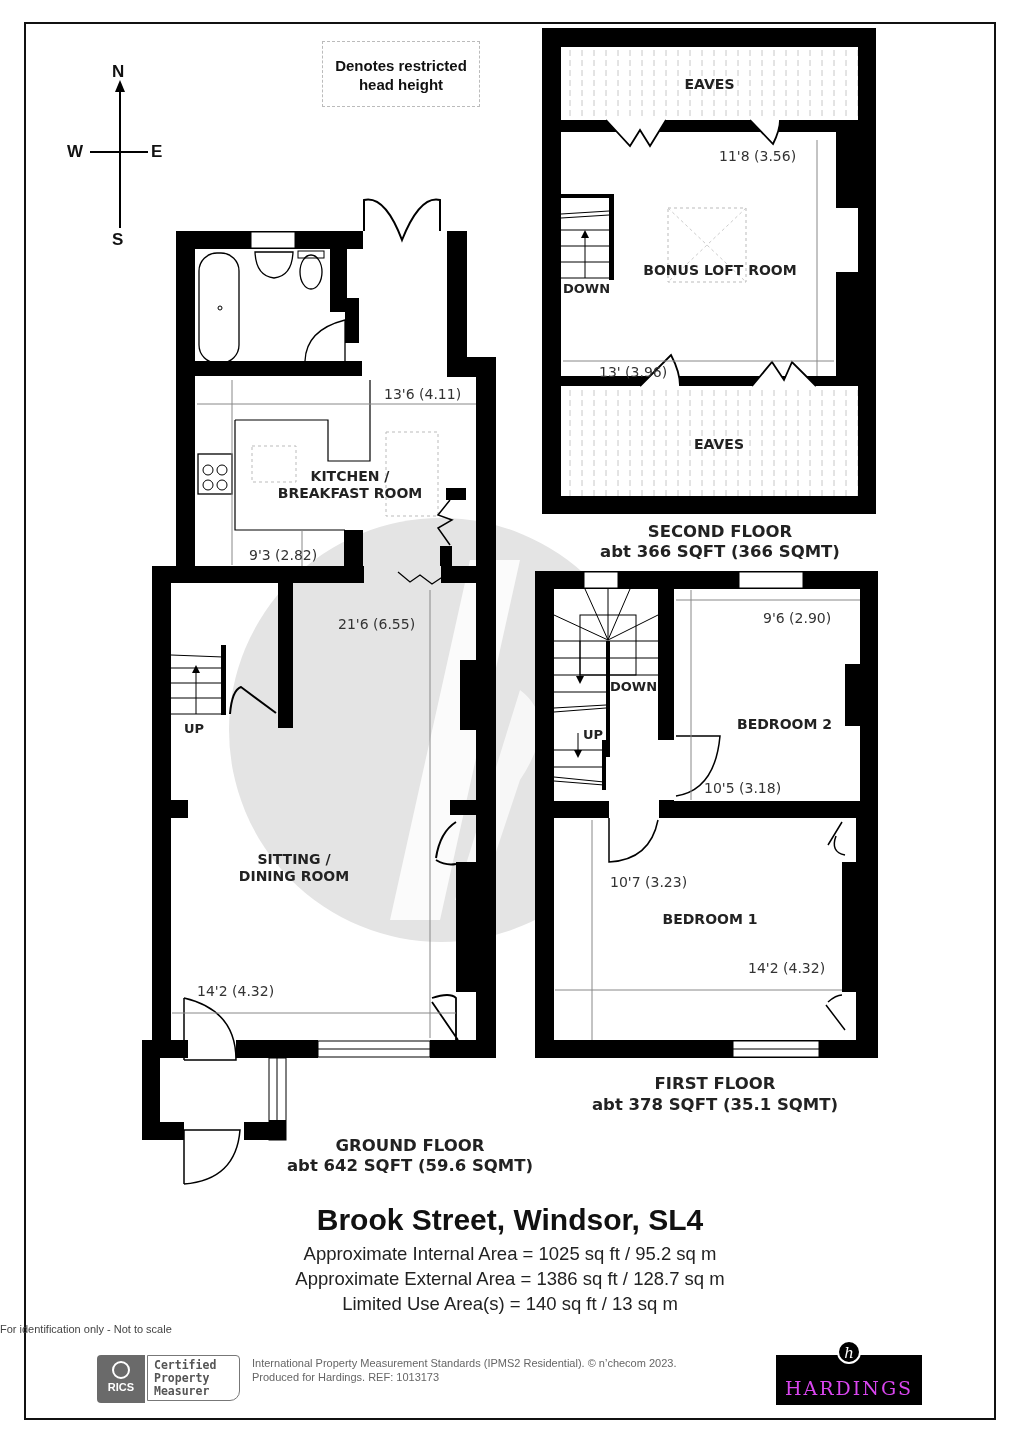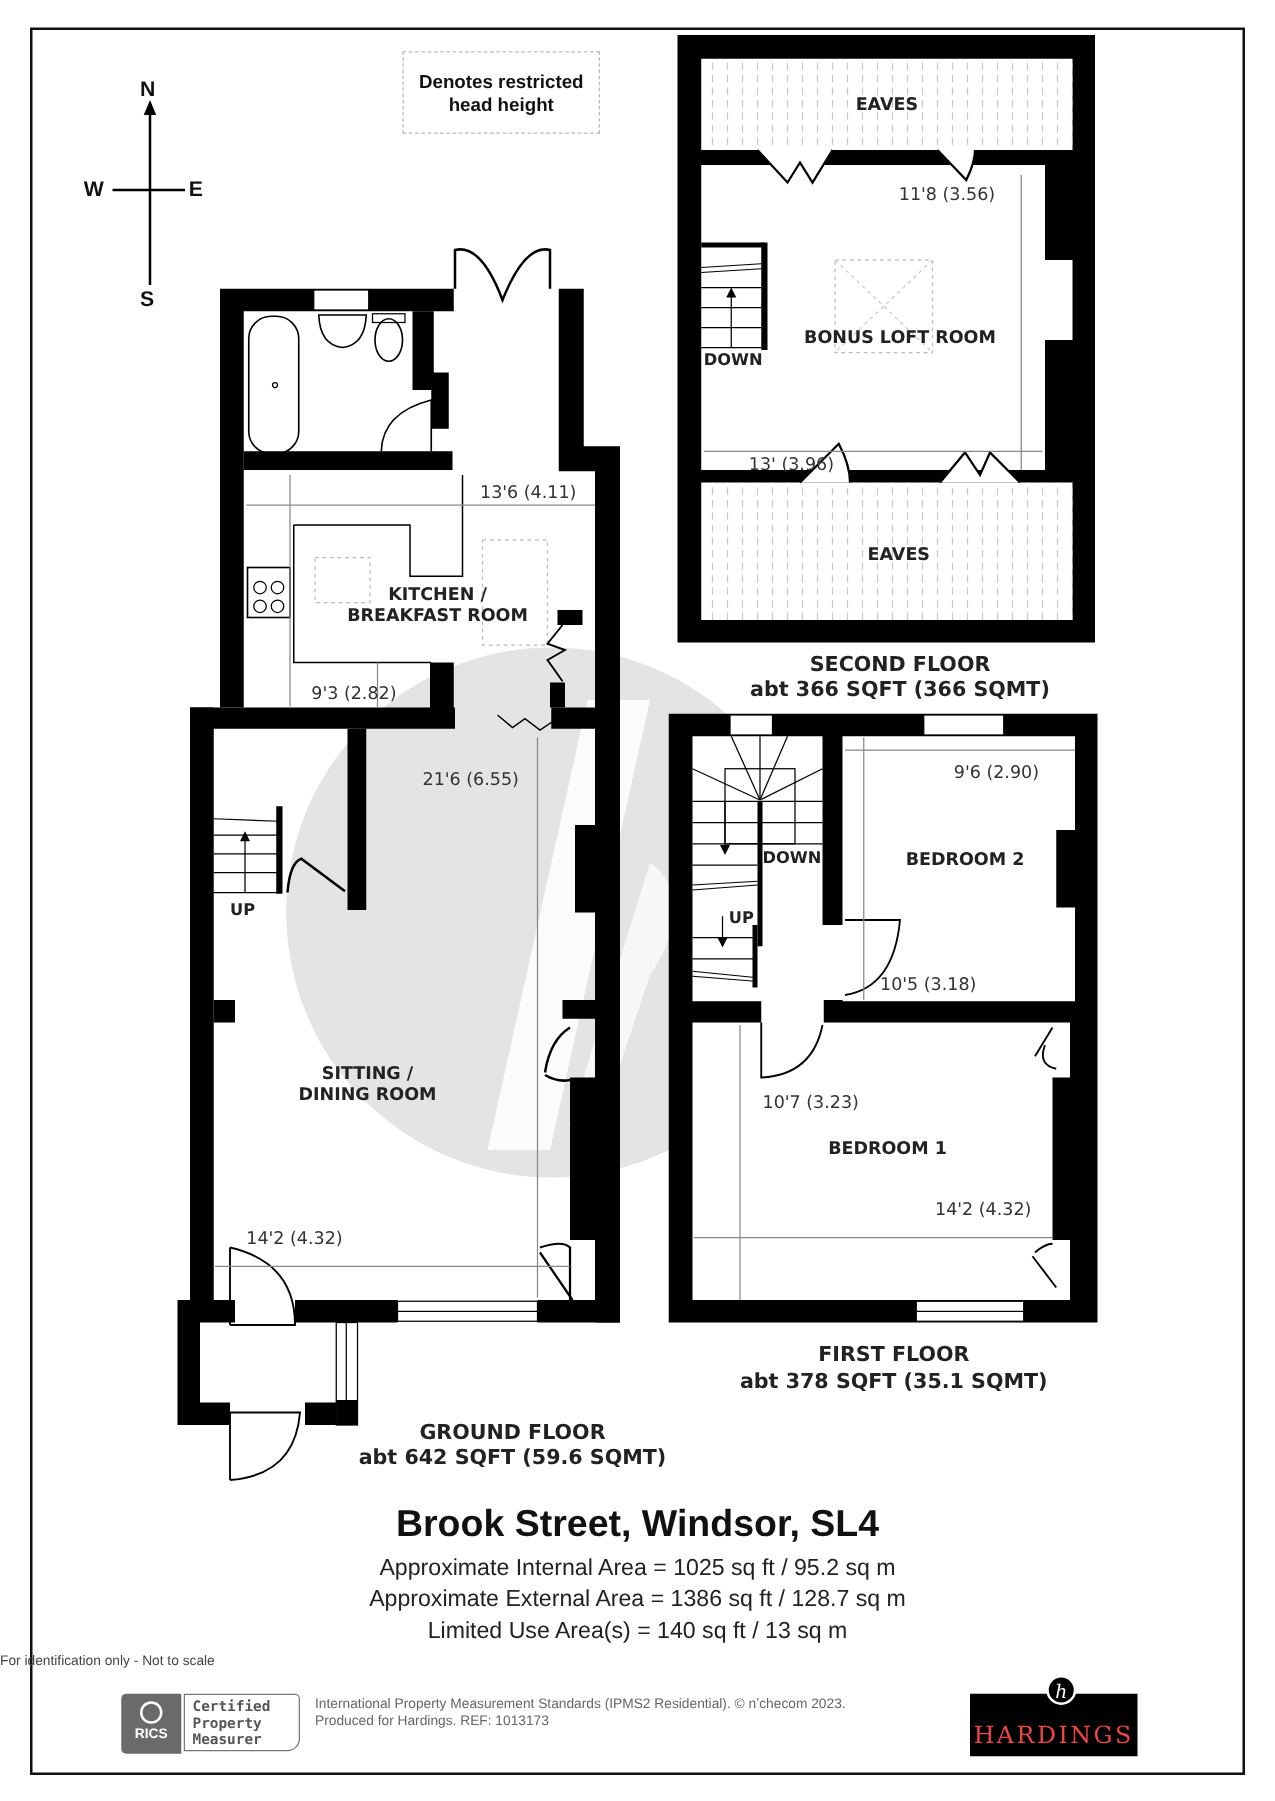--- a/index.html
+++ b/index.html
@@ -27,22 +27,22 @@
   #rics .badge { position:absolute; left:0; top:0; width:48px; height:48px; background:#6a6a6a;
                  border-radius:4px 0 0 4px; color:#fff; font-family:Liberation Sans, sans-serif;
                  font-weight:bold; font-size:11px; text-align:center; }
   #rics .badge .lion { display:block; margin:6px auto 2px; width:18px; height:18px; border-radius:50%;
                        border:2px solid #fff; box-sizing:border-box; }
   #rics .cert { position:absolute; left:50px; top:0; width:93px; height:46px; border:1px solid #777;
                 border-radius:0 4px 10px 0; font-family:"DejaVu Sans Mono", monospace; font-weight:bold;
                 font-size:11.5px; line-height:13px; padding:3px 0 0 6px; box-sizing:border-box; color:#555; }
   #disclaimer { position:absolute; left:252px; top:1356px; width:520px; font-family:"Liberation Sans", sans-serif;
                 font-size:11px; line-height:14px; color:#666; }
-  #hardings { position:absolute; left:776px; top:1355px; width:134px; height:50px; background:#000;
-              color:#ef4444; font-family:"DejaVu Serif", serif; font-size:19px; letter-spacing:2px;
+  #hardings { position:absolute; left:776px; top:1355px; width:146px; height:50px; background:#000;
+              color:#d946ef; font-family:"DejaVu Serif", serif; font-size:19px; letter-spacing:2px;
               text-align:center; line-height:50px; padding-top:8px; box-sizing:border-box; }
   #hardings-mark { position:absolute; left:837px; top:1340px; width:24px; height:24px; border-radius:50%;
                    background:#000; border:2px solid #fff; color:#fff; font-family:"DejaVu Serif", serif;
                    font-style:italic; font-size:15px; text-align:center; line-height:22px; box-sizing:border-box; }
 </style>
 </head>
 <body>
 
 <div id="frame"></div>
 
@@ -265,21 +265,21 @@
 <div class="dim" style="left:338px;top:616px;">21'6 (6.55)</div>
 <div class="lbl room" style="left:184px;top:720px;font-size:13px;">UP</div>
 <div class="lbl room" style="left:194px;width:200px;top:851px;">SITTING /</div>
 <div class="lbl room" style="left:194px;width:200px;top:868px;">DINING ROOM</div>
 <div class="dim" style="left:197px;top:983px;">14'2 (4.32)</div>
 <div class="lbl floor" style="left:270px;width:280px;top:1136px;">GROUND FLOOR</div>
 <div class="lbl floor" style="left:240px;width:340px;top:1156px;">abt 642 SQFT (59.6 SQMT)</div>
 
 <div class="dim" style="left:763px;top:610px;">9'6 (2.90)</div>
 <div class="lbl room" style="left:610px;top:678px;font-size:13px;">DOWN</div>
-<div class="lbl room" style="left:712px;width:120px;top:680px;">BEDROOM 2</div>
+<div class="lbl room" style="left:712px;width:120px;top:716px;text-align:right;">BEDROOM 2</div>
 <div class="lbl room" style="left:583px;top:726px;font-size:13px;">UP</div>
 <div class="dim" style="left:704px;top:780px;">10'5 (3.18)</div>
 <div class="dim" style="left:610px;top:874px;">10'7 (3.23)</div>
 <div class="lbl room" style="left:650px;width:120px;top:911px;">BEDROOM 1</div>
 <div class="dim" style="left:748px;top:960px;">14'2 (4.32)</div>
 <div class="lbl floor" style="left:540px;width:350px;top:1074px;">FIRST FLOOR</div>
 <div class="lbl floor" style="left:540px;width:350px;top:1095px;">abt 378 SQFT (35.1 SQMT)</div>
 
 <div id="title">Brook Street, Windsor, SL4</div>
 <div class="area" style="top:1243px;">Approximate Internal Area = 1025 sq ft / 95.2 sq m</div>

